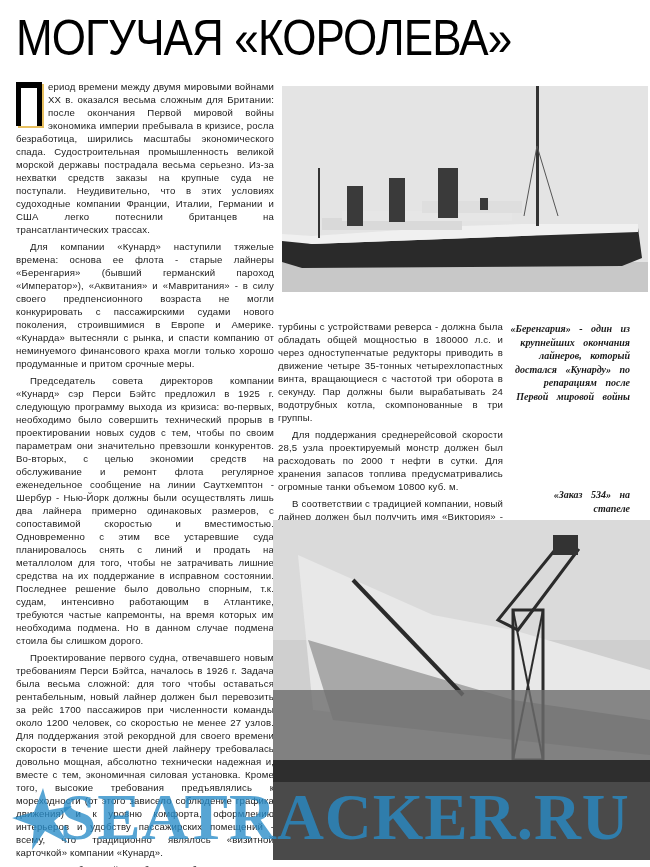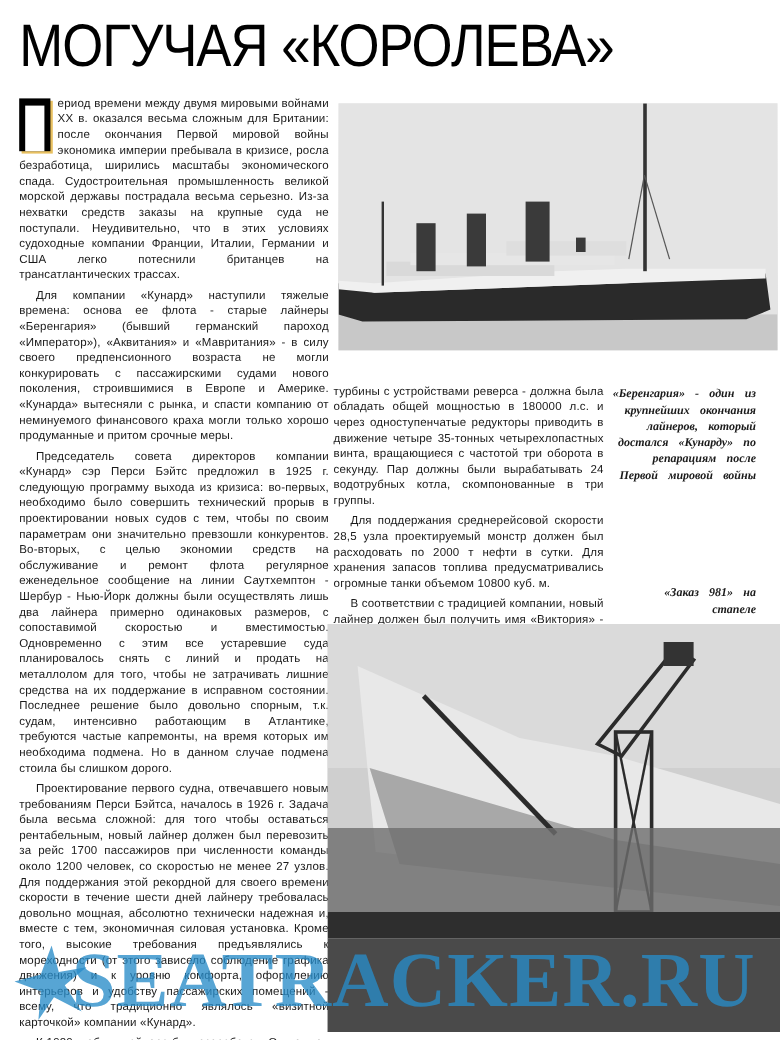--- a/index.html
+++ b/index.html
@@ -62,21 +62,21 @@
 </div>
 
 <div class="col" id="col2">
   <p class="noind">турбины с устройствами реверса - должна была обладать общей мощностью в 180000 л.с. и через одноступенчатые редукторы приводить в движение четыре 35-тонных четырехлопастных винта, вращающиеся с частотой три оборота в секунду. Пар должны были вырабатывать 24 водотрубных котла, скомпонованные в три группы.</p>
   <p>Для поддержания среднерейсовой скорости 28,5 узла проектируемый монстр должен был расходовать по 2000 т нефти в сутки. Для хранения запасов топлива предусматривались огромные танки объемом 10800 куб. м.</p>
   <p>В соответствии с традицией компании, новый лайнер должен был получить имя «Виктория» - в честь знаменитой и почитаемой британской королевы.</p>
   <p>В мае 1930 г. заказ на строительство «совершеннейшего лайнера» - как его окрестила пресса - полу-</p>
 </div>
 
 <div class="caption" id="cap1">«Беренгария» - один из крупнейших окончания лайнеров, который достался «Кунарду» по репарациям после Первой мировой войны</div>
-<div class="caption" id="cap2">«Заказ 981» на стапеле</div>
+<div class="caption" id="cap2">«Заказ 534» на стапеле</div>
 
 <div class="photo" id="photo2">
   <svg width="377" height="340" viewBox="0 0 377 340">
     <rect x="0" y="0" width="377" height="340" fill="#cfcfcf"></rect>
     <rect x="0" y="0" width="377" height="120" fill="#dadada"></rect>
 
     <path d="M25 35 L160 95 L240 110 L377 150 L377 230 L40 190 Z" fill="#e8e8e8"></path>
     <path d="M35 120 L240 180 L377 200 L377 235 L60 200 Z" fill="#a8a8a8"></path>
 
     <path d="M225 100 L290 20 L305 30 L245 110 Z" fill="none" stroke="#2b2b2b" stroke-width="3"></path>

